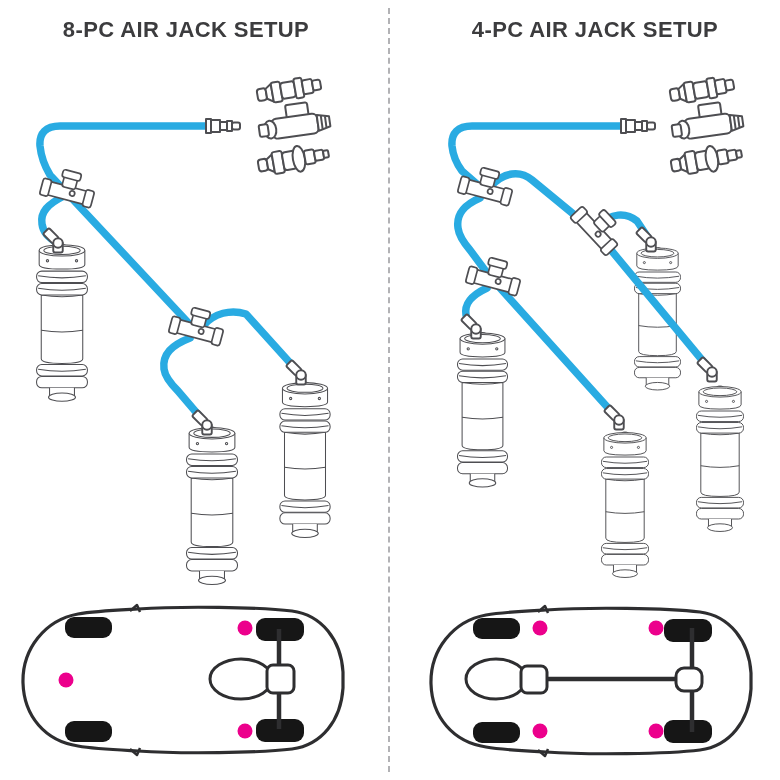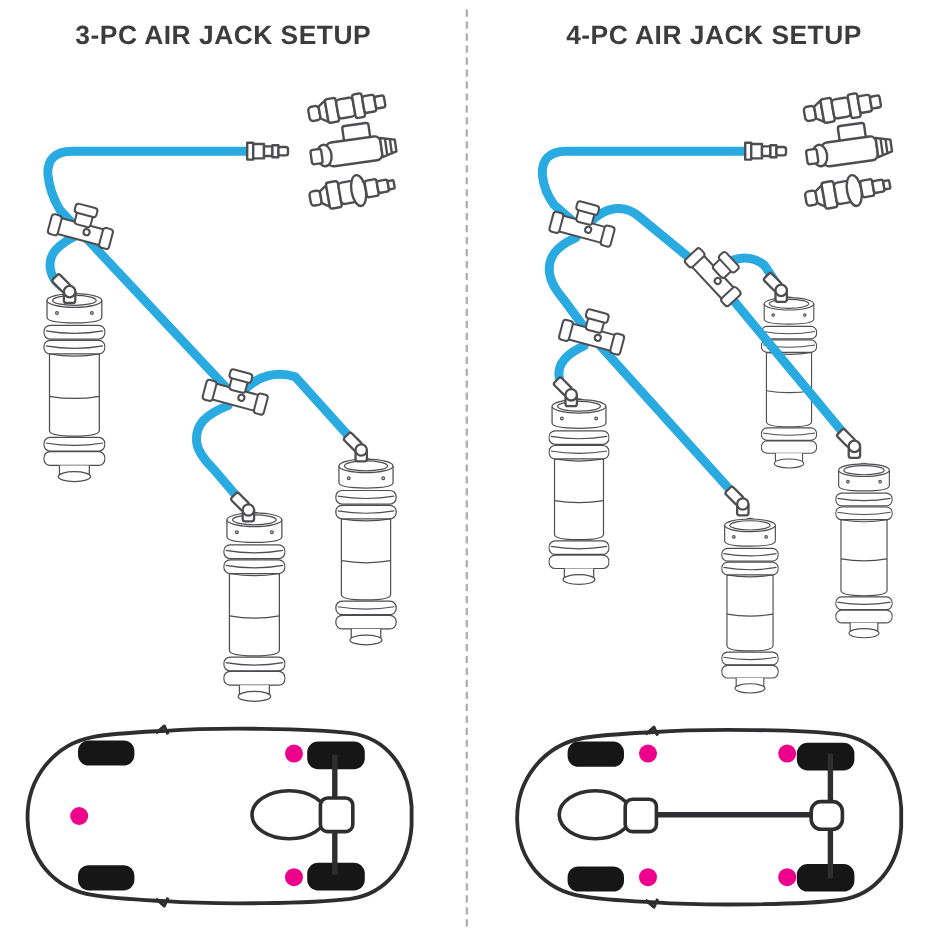--- a/index.html
+++ b/index.html
@@ -27,21 +27,21 @@
   .car-outline{fill:#fff;stroke:var(--line-dark,#2e2e30);stroke-width:3.2;stroke-linejoin:round;}
   .car-part{fill:#fff;stroke:var(--line-dark,#2e2e30);stroke-width:3;stroke-linejoin:round;}
   .axle{stroke:var(--line-dark,#2e2e30);stroke-width:4.5;fill:none;}
   .wheel{fill:var(--wheel,#161616);}
   .notch{fill:none;stroke:var(--line-dark,#2e2e30);stroke-width:2.5;stroke-linejoin:round;}
   .dot{fill:var(--jack-point,#EC008C);}
 </style>
 </head>
 <body>
 
-<div class="panel-title" id="title-left">3-PC AIR JACK SETUP</div>
+<div class="panel-title" id="title-left">8-PC AIR JACK SETUP</div>
 <div class="panel-title" id="title-right">4-PC AIR JACK SETUP</div>
 <div class="divider"></div>
 
 <svg id="svg-left" class="panel" width="390" height="780" viewBox="0 0 390 780">
   <defs>
 
     <symbol id="jack" viewBox="0 0 100 320">
       <g class="ln" stroke-width="3">
         <ellipse cx="50" cy="14" rx="9" ry="6"></ellipse>
         <path d="M6 20 L6 47 Q6 56 50 56 Q94 56 94 47 L94 20"></path>

